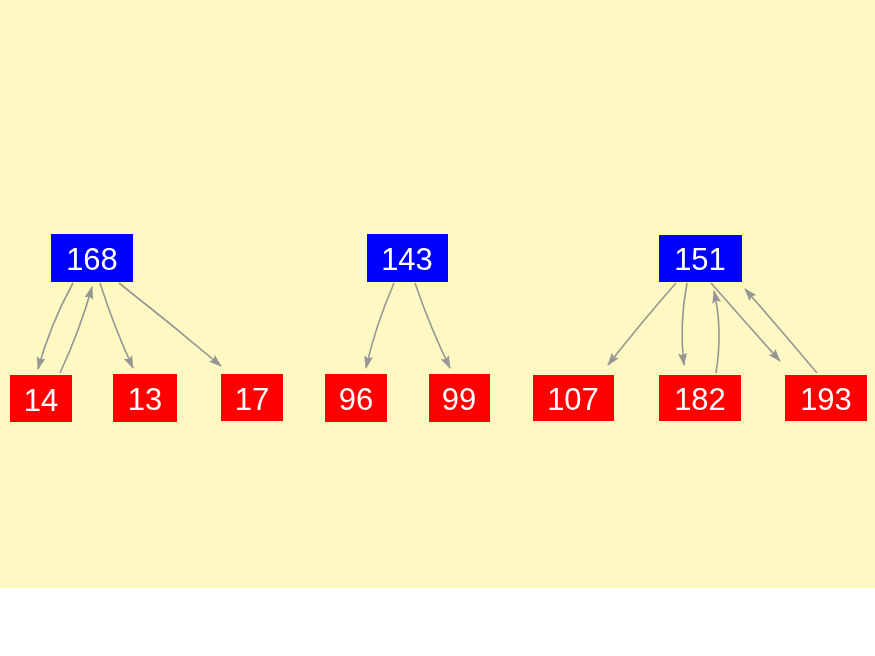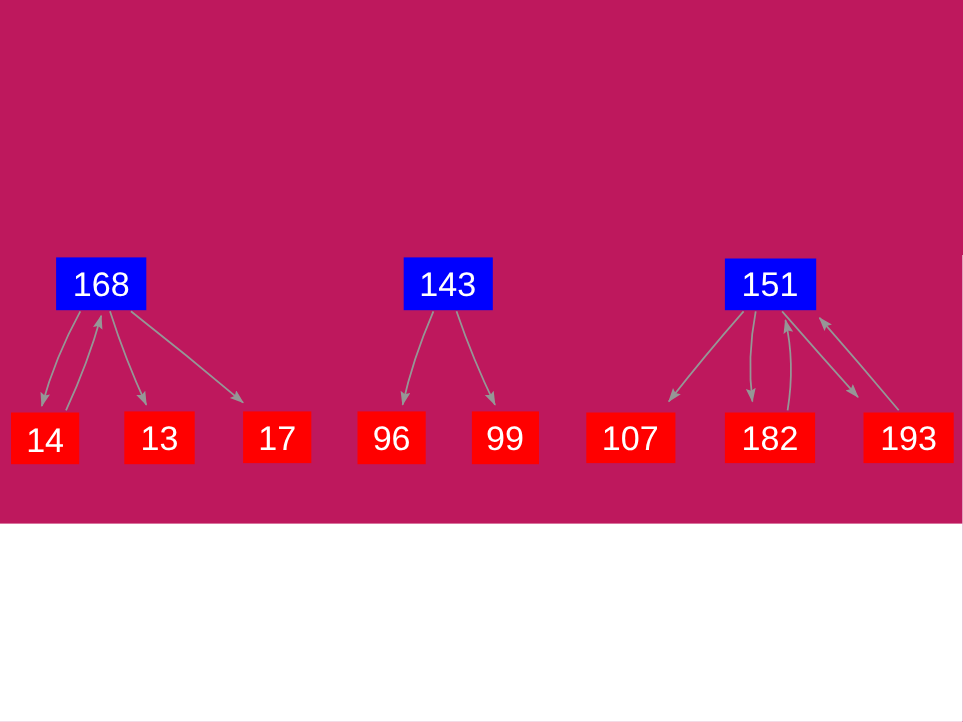--- a/index.html
+++ b/index.html
@@ -6,22 +6,22 @@
     margin: 0;
     padding: 0;
     background: #ffffff;
     width: 875px;
     height: 656px;
     overflow: hidden;
   }
   .figure-root {
     position: relative;
     width: 875px;
-    height: 476px;
-    background: #be185d;
+    height: 588px;
+    background: #fef9c3;
   }
   svg {
     display: block;
   }
   svg text.node-label {
     font-family: "Liberation Sans", sans-serif;
     font-size: 31px;
     text-anchor: middle;
   }
   .edge {

